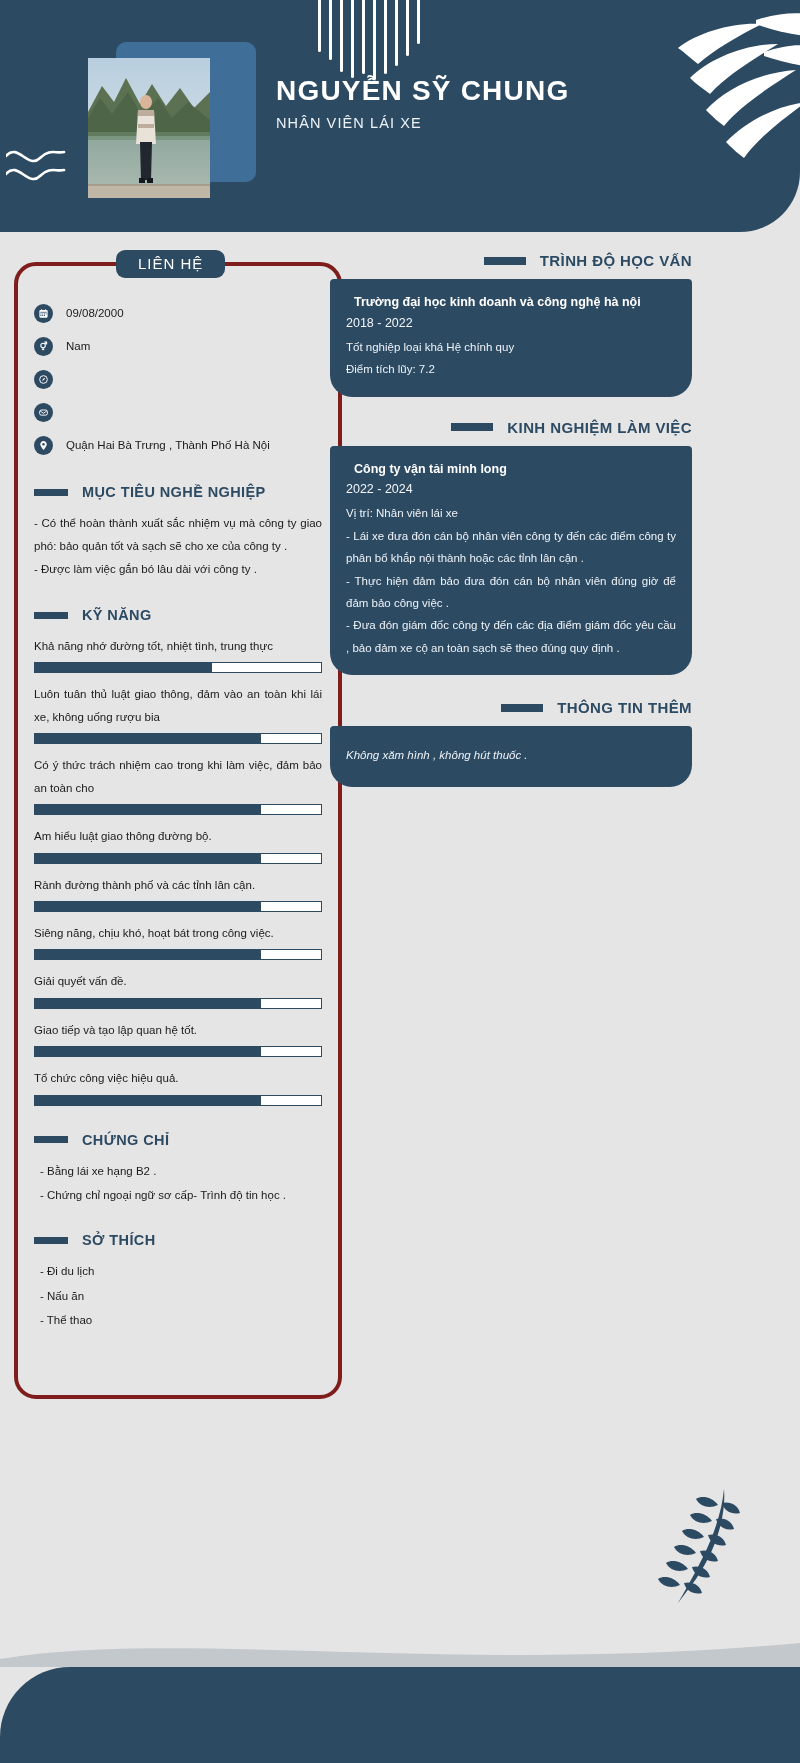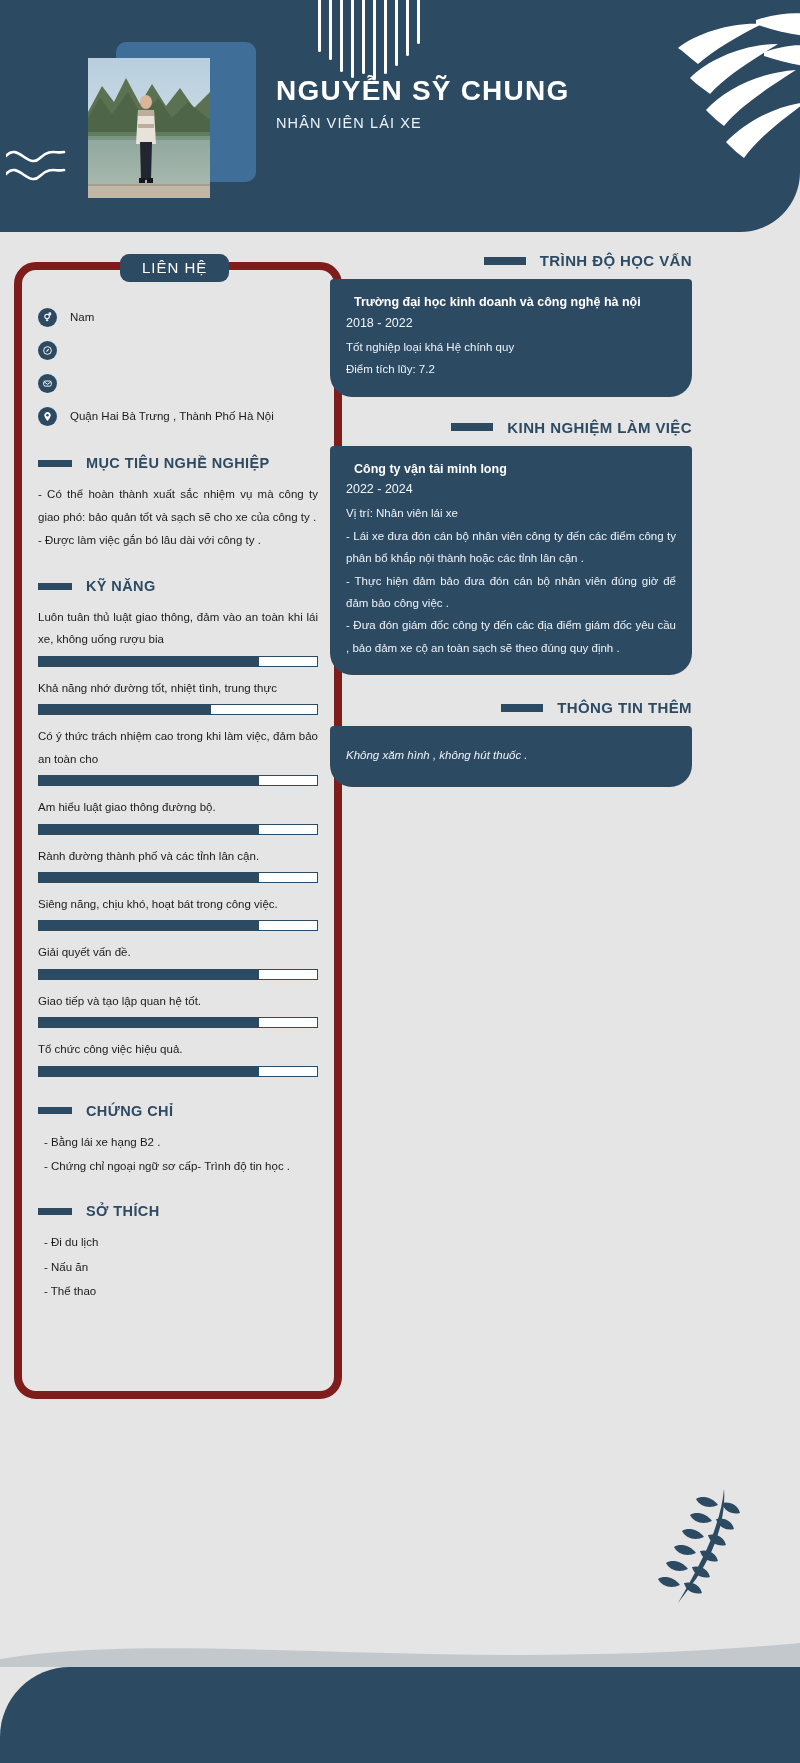--- a/index.html
+++ b/index.html
@@ -90,21 +90,21 @@
     text-transform: uppercase;
     color: #eef3f7;
   }
 
   
   .left-col {
     position: absolute;
     left: 14px; top: 262px;
     width: 328px;
     min-height: 1137px;
-    border: 8px solid #7f1d1d;
+    border: 4px solid #7f1d1d;
     border-radius: 22px;
     padding: 30px 16px 26px 16px;
   }
   .badge {
     position: absolute;
     left: 98px; top: -16px;
     background: #2d4a63;
     color: #fff;
     border-radius: 9px;
     padding: 5px 22px 6px 22px;
@@ -347,20 +347,38 @@
       <div class="hdr-name">NGUYỄN SỸ CHUNG</div>
       <div class="hdr-role">NHÂN VIÊN LÁI XE</div>
     </div>
   </div>
 
   <div class="left-col">
     <div class="badge">LIÊN HỆ</div>
 
     <div class="contact-list">
 
+      <div class="contact-row">
+        <span class="cicon">
+          <svg width="11" height="11" viewBox="0 0 16 16" fill="#fff">
+            <rect x="2" y="3" width="12" height="11" rx="1.5"></rect>
+            <rect x="3.4" y="5.6" width="9.2" height="1.1" fill="#2d4a63"></rect>
+            <rect x="3.4" y="8" width="1.6" height="1.3" fill="#2d4a63"></rect>
+            <rect x="6" y="8" width="1.6" height="1.3" fill="#2d4a63"></rect>
+            <rect x="8.6" y="8" width="1.6" height="1.3" fill="#2d4a63"></rect>
+            <rect x="11.2" y="8" width="1.4" height="1.3" fill="#2d4a63"></rect>
+            <rect x="3.4" y="10.3" width="1.6" height="1.3" fill="#2d4a63"></rect>
+            <rect x="6" y="10.3" width="1.6" height="1.3" fill="#2d4a63"></rect>
+            <rect x="8.6" y="10.3" width="1.6" height="1.3" fill="#2d4a63"></rect>
+            <rect x="4.6" y="1.4" width="1.3" height="2.6" rx="0.6"></rect>
+            <rect x="10" y="1.4" width="1.3" height="2.6" rx="0.6"></rect>
+          </svg>
+        </span>
+        <span class="ctext">09/08/2000</span>
+      </div>
 
       <div class="contact-row">
         <span class="cicon">
           <svg width="11" height="11" viewBox="0 0 16 16" fill="none" stroke="#fff" stroke-width="1.5">
             <circle cx="7.4" cy="6.6" r="3.3"></circle>
             <path d="M7.4 10.2 L7.4 13.6 M5.6 12 L9.2 12"></path>
             <path d="M10 4 L12.6 1.6 M12.6 1.6 L9.8 1.6 M12.6 1.6 L12.6 4.3" stroke-linecap="round"></path>
           </svg>
         </span>
         <span class="ctext">Nam</span>
@@ -405,29 +423,29 @@
       <p>- Có thể hoàn thành xuất sắc nhiệm vụ mà công ty giao phó: bảo quản tốt và sạch sẽ cho xe của công ty .</p>
       <p>- Được làm việc gắn bó lâu dài với công ty .</p>
     </div>
 
     <div class="sec-head">
       <span class="bar"></span>
       <span class="title">KỸ NĂNG</span>
     </div>
     <div class="skills" id="skills-container">
         <div class="skill">
+          <div class="skill-label">Khả năng nhớ đường tốt, nhiệt tình, trung thực</div>
+          <div class="skill-track">
+            <div class="skill-fill" style="width: 62%;"></div>
+          </div>
+        </div>
+        <div class="skill">
           <div class="skill-label">Luôn tuân thủ luật giao thông, đảm vào an toàn khi lái xe, không uống rượu bia</div>
           <div class="skill-track">
             <div class="skill-fill" style="width: 79%;"></div>
-          </div>
-        </div>
-        <div class="skill">
-          <div class="skill-label">Khả năng nhớ đường tốt, nhiệt tình, trung thực</div>
-          <div class="skill-track">
-            <div class="skill-fill" style="width: 62%;"></div>
           </div>
         </div>
         <div class="skill">
           <div class="skill-label">Có ý thức trách nhiệm cao trong khi làm việc, đảm bảo an toàn cho</div>
           <div class="skill-track">
             <div class="skill-fill" style="width: 79%;"></div>
           </div>
         </div>
         <div class="skill">
           <div class="skill-label">Am hiểu luật giao thông đường bộ.</div>

